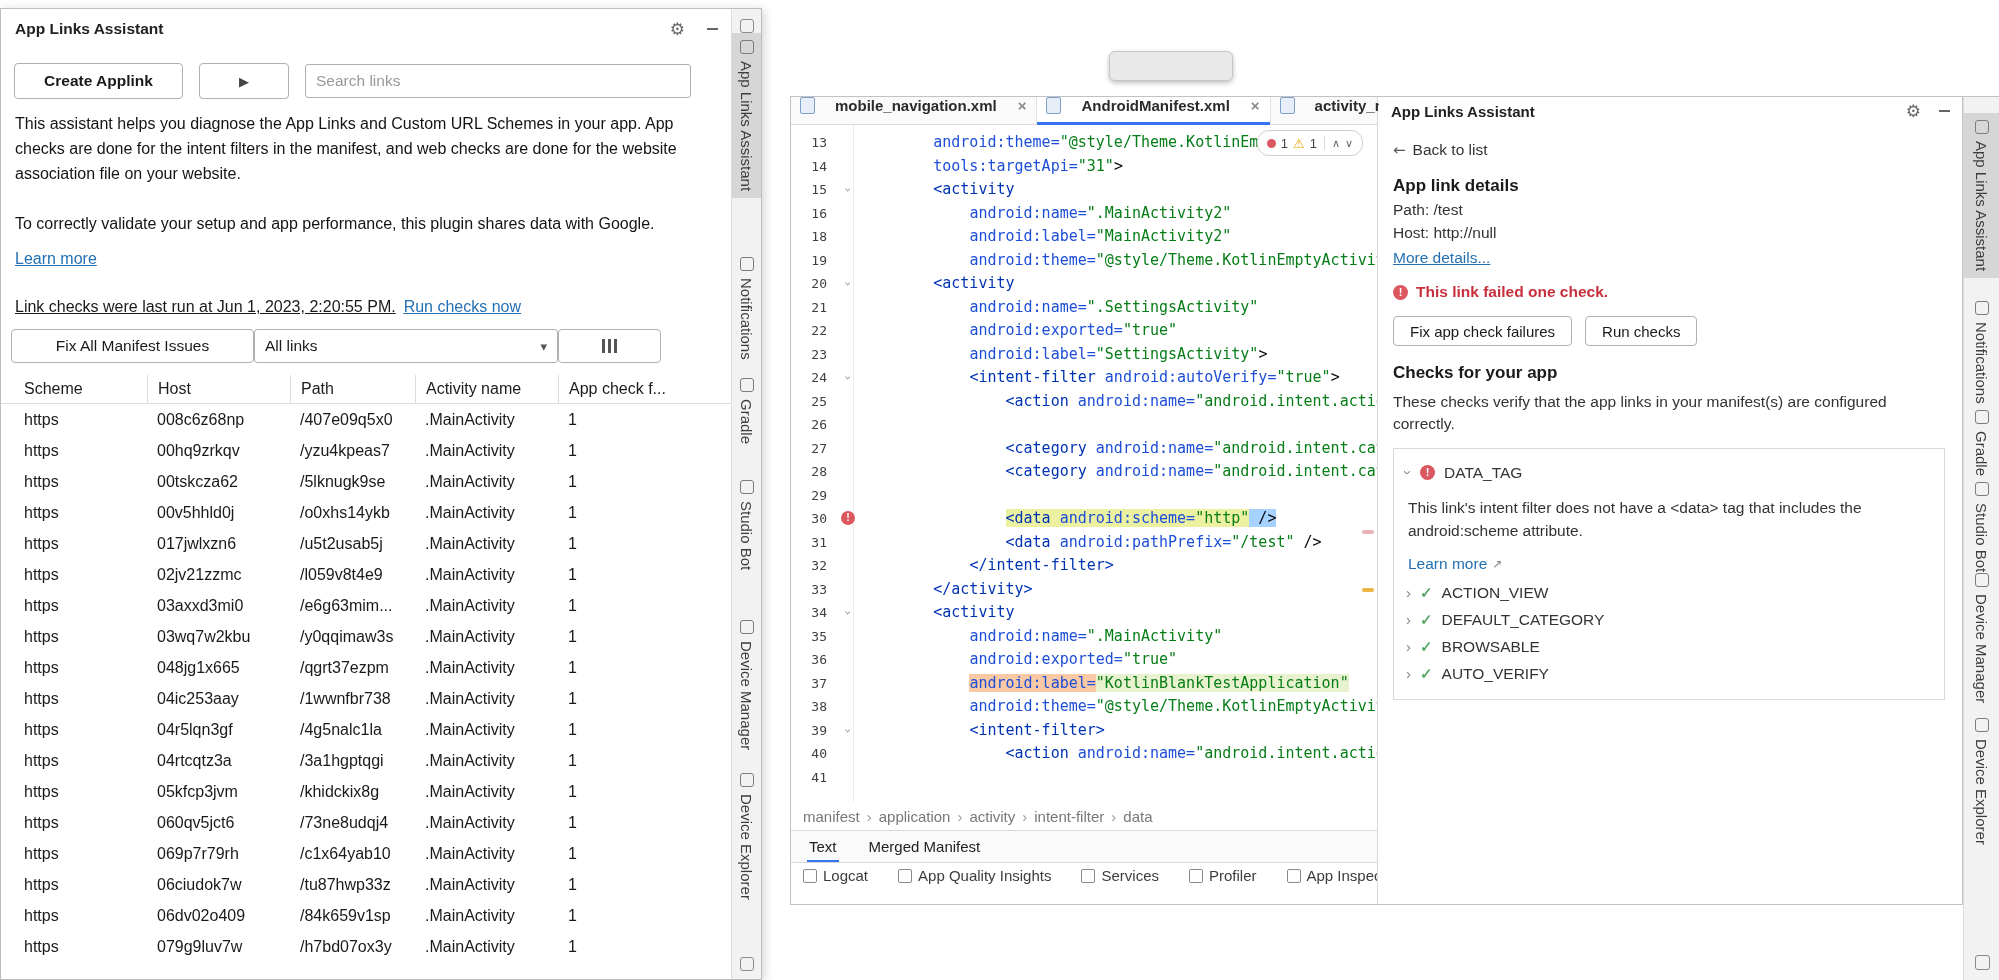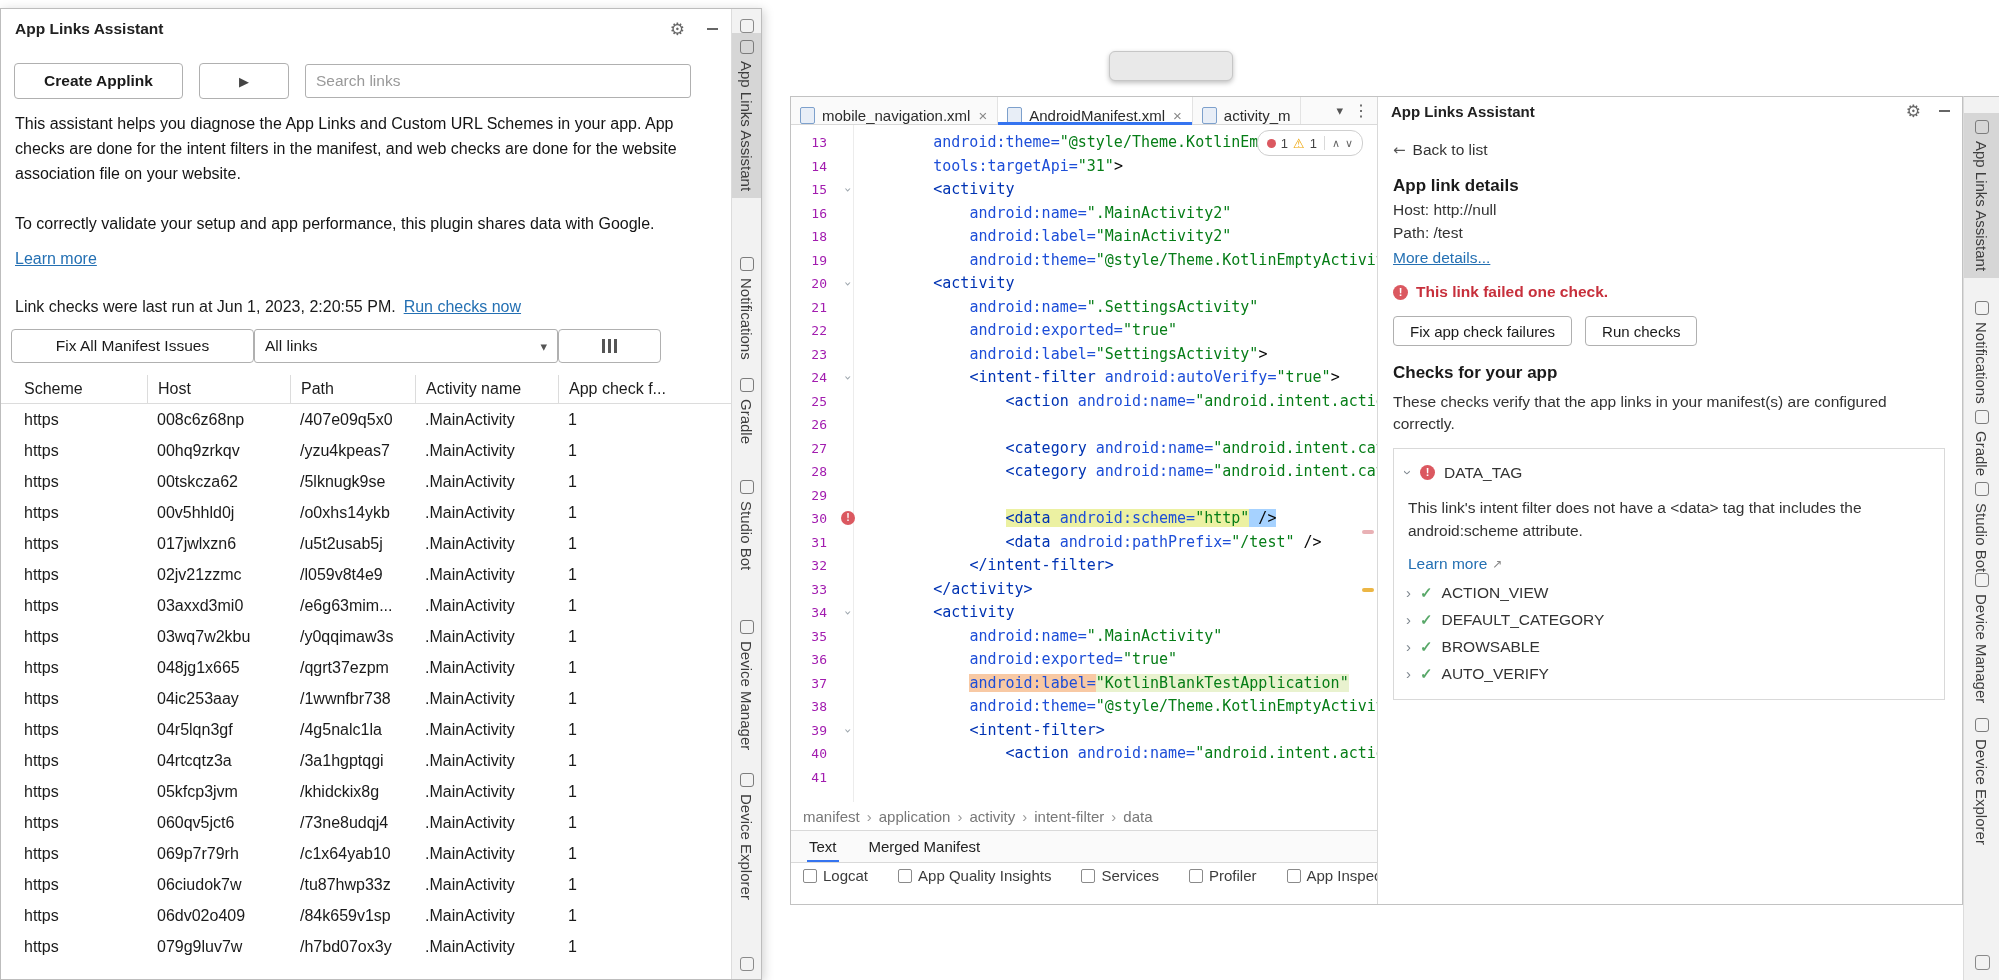--- a/index.html
+++ b/index.html
@@ -24,21 +24,21 @@
   .lw-toolbar{display:flex;align-items:center;padding:0 13px;gap:16px;margin-top:14px;}
   .btn-create{width:169px;height:36px;font-weight:bold;}
   .btn-play{width:90px;height:36px;padding:0;}
   .play-tri{font-family:"DejaVu Sans",sans-serif;font-size:13px;color:#444;}
   .search{width:386px;height:34px;border:1px solid #b0b0b0;border-radius:3px;padding:0 10px;
           font-size:15.5px;font-family:"Liberation Sans",sans-serif;box-sizing:border-box;}
   .search::placeholder{color:#999;}
   .lw-p{margin:12px 14px 0 14px;width:676px;font-size:16px;line-height:25px;color:#141414;}
   .lw-p2{margin-top:25px;width:640px;}
   .lw-learn{display:inline-block;margin:14px 0 0 14px;}
-  .lw-lastrun{margin:30px 0 0 14px;font-size:16px;display:flex;gap:8px;align-items:flex-end;}
+  .lw-lastrun{margin:30px 0 0 14px;font-size:16px;display:flex;gap:8px;align-items:flex-end;text-decoration:underline;}
   .lw-controls{display:flex;align-items:center;margin:13px 0 0 10px;}
   .fix-all{width:243px;}
   .combo{width:304px;height:34px;border:1px solid #b0b0b0;border-radius:3px;background:#fff;
          display:flex;align-items:center;padding:0 10px;font-size:15.5px;box-sizing:border-box;cursor:pointer;}
   .combo span:first-child{flex:1;}
   .combo-arrow{color:#555;font-family:"DejaVu Sans",sans-serif;font-size:13px;}
   .btn-cols{width:103px;height:34px;padding:0;display:flex;align-items:center;justify-content:center;}
   .cols-ico{display:inline-flex;gap:3px;}
   .cols-ico i{display:block;width:3px;height:14px;background:#555;}
   .lw-table{margin-top:12px;font-size:16px;}
@@ -66,34 +66,34 @@
                 border:1px solid #c6c6c6;border-radius:6px;box-shadow:0 2px 5px rgba(0,0,0,.25);}
   
   .right-window{position:absolute;left:790px;top:96px;width:1209px;height:884px;}
   .rw-content{position:absolute;left:0;top:0;width:1173px;height:809px;background:#fff;
               border:1px solid #c2c2c2;box-sizing:border-box;overflow:hidden;}
   .editor-col{position:absolute;left:0;top:0;width:587px;height:100%;border-right:1px solid #d9d9d9;box-sizing:border-box;}
   .panel-col{position:absolute;left:588px;top:0;right:0;height:100%;background:#fff;}
   
   .tabrow{position:absolute;left:0;top:0;width:100%;height:28px;background:#fafafa;
           border-bottom:1px solid #d9d9d9;display:flex;align-items:stretch;box-sizing:border-box;}
-  .etab{display:flex;align-items:flex-end;gap:7px;padding:0 9px;border-right:1px solid #e3e3e3;
-        font-size:15px;color:#2b2b2b;cursor:pointer;position:relative;white-space:nowrap;}
+  .etab{display:flex;align-items:flex-start;gap:20px;padding:0 9px;border-right:1px solid #e3e3e3;
+        font-size:15px;color:#2b2b2b;cursor:pointer;position:relative;white-space:nowrap;font-weight:bold;}
   .etab.sel{background:#fff;}
   .etab.sel::after{content:"";position:absolute;left:0;right:0;bottom:-1px;height:3px;background:#3574f0;}
   .file-ico{width:13px;height:15px;background:#e8eef7;border:1px solid #7da0cc;border-radius:2px;flex:none;}
   .etab-x{color:#888;font-size:15px;padding:0 1px;}
   .tab-chev{margin-left:auto;align-self:center;color:#555;font-family:"DejaVu Sans",sans-serif;font-size:13px;padding:0 8px;cursor:pointer;}
   .tab-dots{align-self:center;color:#555;font-size:16px;padding:0 8px 0 2px;cursor:pointer;}
   
   .editor{position:absolute;left:0;top:28px;width:100%;height:677px;background:#fff;overflow:hidden;}
   .gutter-line{position:absolute;left:62px;top:0;bottom:0;border-left:1px solid #ececec;}
   .ed-lines{padding-top:6px;}
   .ed-line{display:flex;height:23.5px;line-height:23.5px;font-family:"DejaVu Sans Mono",monospace;font-size:15px;}
-  .ed-num{width:36px;text-align:right;padding-right:8px;color:#a21caf;font-size:13px;flex:none;}
+  .ed-num{width:36px;text-align:right;padding-right:8px;color:#404040;font-size:13px;flex:none;}
   .ed-fold{width:26px;flex:none;text-align:center;position:relative;}
   .ed-fold .rot{color:#9da6ad;font-size:13px;}
   .gut-err{position:absolute;left:6px;top:4px;width:14px;height:14px;border-radius:50%;background:#db5860;
            color:#fff;font-size:10px;line-height:14px;font-weight:bold;text-align:center;}
   .ed-code{flex:1;overflow:hidden;white-space:pre;}
   .t{color:#0033b3;}.a{color:#1d4ed8;}.v{color:#067d17;}.p{color:#080808;}
   .hlw{background:#ecf1a2;}
   .sel-code{background:#a6d2ff;color:#080808;}
   .hla{background:#f8c9a4;}
   .hlv{background:#e9f2cf;}
@@ -571,22 +571,22 @@
         <span class="pn-title">App Links Assistant</span>
         <span class="icon-gear">⚙</span>
         <span class="icon-min"></span>
       </div>
       <div class="pn-body">
         <div class="pn-back">
           <span class="back-arrow">←</span>
           <span>Back to list</span>
         </div>
         <div class="pn-h1">App link details</div>
+        <div class="pn-line">Path: /test</div>
         <div class="pn-line">Host: http://null</div>
-        <div class="pn-line">Path: /test</div>
         <a class="link pn-more">More details...</a>
         <div class="pn-failed">
           <span class="err-ico">!</span>
           <span class="failed-text">This link failed one check.</span>
         </div>
         <div class="pn-buttons">
           <button class="btn">Fix app check failures</button>
           <button class="btn">Run checks</button>
         </div>
         <div class="pn-h1">Checks for your app</div>

